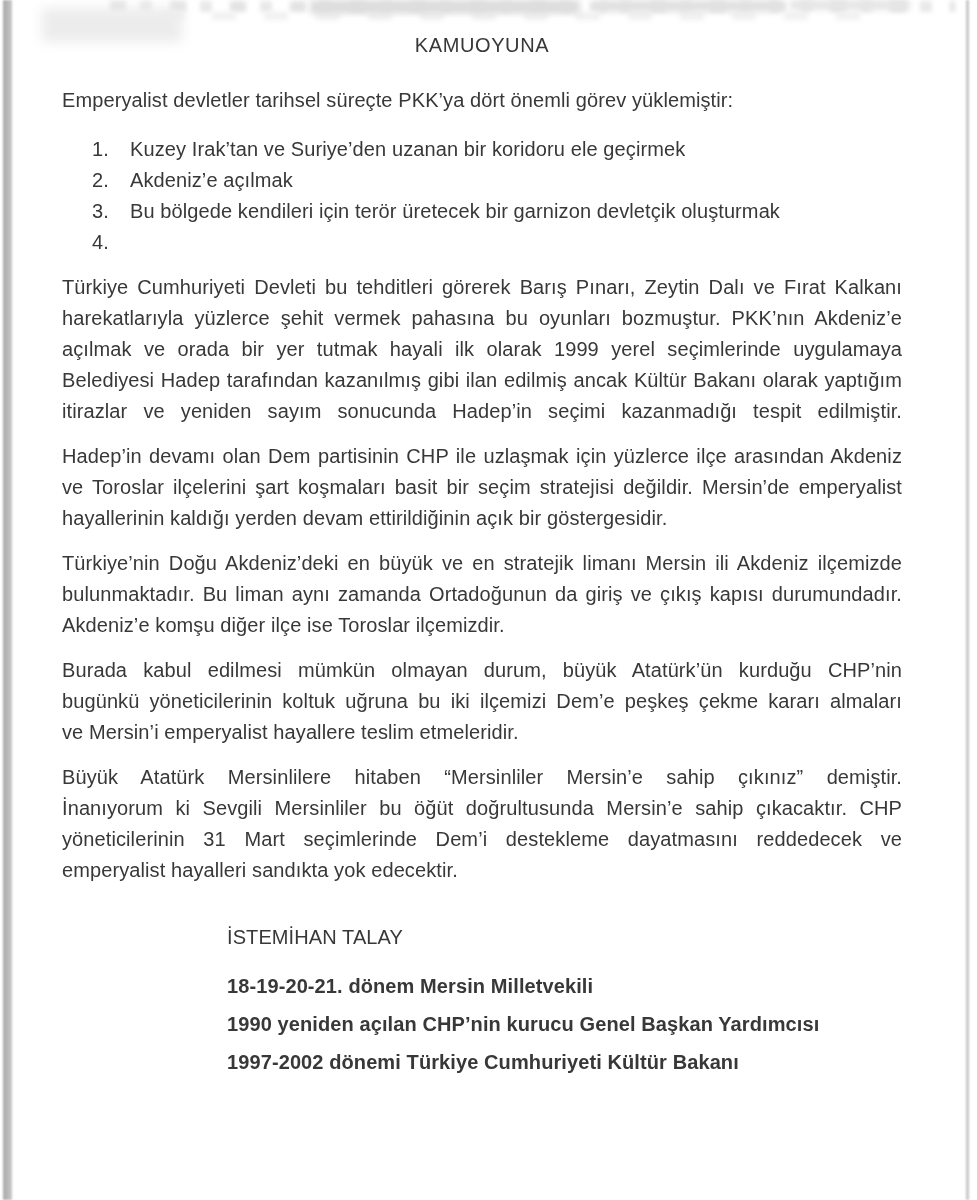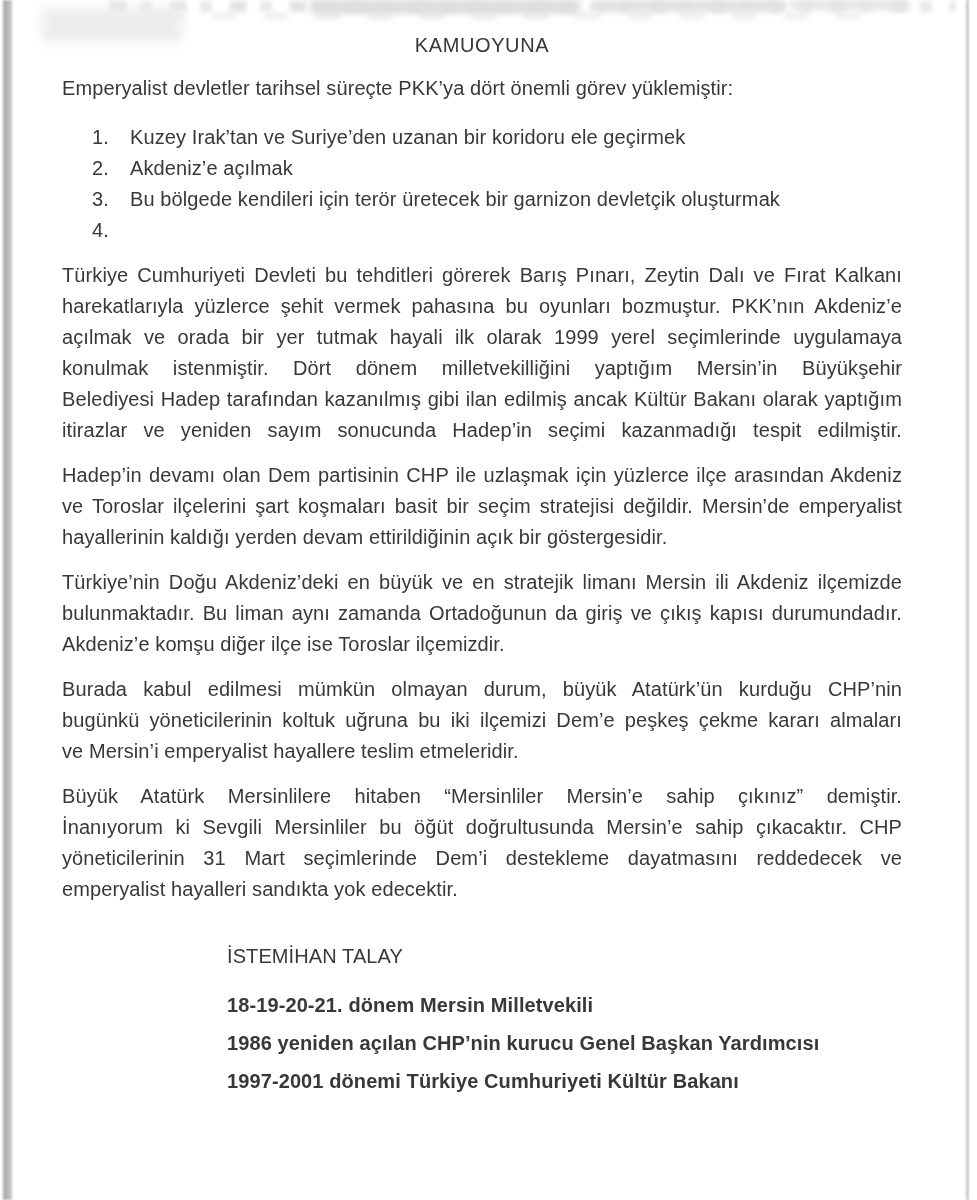--- a/index.html
+++ b/index.html
@@ -48,21 +48,21 @@
     width: 977px;
     padding: 30px 75px 0 62px;
     color: #383838;
     font-size: 20px;
     line-height: 31px;
     filter: blur(0.3px);
     letter-spacing: 0.1px;
   }
   .title {
     font-size: 20px; font-weight: 400; letter-spacing: 0.6px;
-    text-align: center; margin: 0 0 12px 0; line-height: 31px;
+    text-align: center; margin: 0 0 24px 0; line-height: 31px;
   }
   .intro { margin: 0 0 18px 0; }
   .ln { text-align: justify; text-align-last: left; text-justify: inter-word; }
   .jl { text-align-last: justify; }
   .tasks { margin: 0 0 14px 0; padding-left: 30px; }
   .task { display: flex; }
   .task .num { flex: none; width: 38px; }
   .task .tlines { flex: 1 1 auto; min-width: 0; }
   .para { margin: 0 0 14px 0; }
   .signature { margin: 36px 0 16px 165px; }
@@ -115,21 +115,20 @@
         <span class="num">4.</span>
         <div class="tlines">
         </div>
       </div>
     </div>
 
     <div class="para">
       <div class="ln jl">Türkiye Cumhuriyeti Devleti bu tehditleri görerek Barış Pınarı, Zeytin Dalı ve Fırat Kalkanı</div>
       <div class="ln jl">harekatlarıyla yüzlerce şehit vermek pahasına bu oyunları bozmuştur. PKK’nın Akdeniz’e</div>
       <div class="ln jl">açılmak ve orada bir yer tutmak hayali ilk olarak 1999 yerel seçimlerinde uygulamaya</div>
-      <div class="ln jl">konulmak istenmiştir. Dört dönem milletvekilliğini yaptığım Mersin’in Büyükşehir</div>
       <div class="ln jl">Belediyesi Hadep tarafından kazanılmış gibi ilan edilmiş ancak Kültür Bakanı olarak yaptığım</div>
       <div class="ln jl">itirazlar ve yeniden sayım sonucunda Hadep’in seçimi kazanmadığı tespit edilmiştir.</div>
     </div>
 
     <div class="para">
       <div class="ln jl">Hadep’in devamı olan Dem partisinin CHP ile uzlaşmak için yüzlerce ilçe arasından Akdeniz</div>
       <div class="ln jl">ve Toroslar ilçelerini şart koşmaları basit bir seçim stratejisi değildir. Mersin’de emperyalist</div>
       <div class="ln">hayallerinin kaldığı yerden devam ettirildiğinin açık bir göstergesidir.</div>
     </div>
 
@@ -148,18 +147,18 @@
     <div class="para">
       <div class="ln jl">Büyük Atatürk Mersinlilere hitaben “Mersinliler Mersin’e sahip çıkınız” demiştir.</div>
       <div class="ln jl">İnanıyorum ki Sevgili Mersinliler bu öğüt doğrultusunda Mersin’e sahip çıkacaktır. CHP</div>
       <div class="ln jl">yöneticilerinin 31 Mart seçimlerinde Dem’i destekleme dayatmasını reddedecek ve</div>
       <div class="ln">emperyalist hayalleri sandıkta yok edecektir.</div>
     </div>
 
     <div class="signature">
       <div class="sig-name">İSTEMİHAN TALAY</div>
       <div class="sig-line">18-19-20-21. dönem Mersin Milletvekili</div>
-      <div class="sig-line">1986 yeniden açılan CHP’nin kurucu Genel Başkan Yardımcısı</div>
-      <div class="sig-line">1997-2001 dönemi Türkiye Cumhuriyeti Kültür Bakanı</div>
+      <div class="sig-line">1990 yeniden açılan CHP’nin kurucu Genel Başkan Yardımcısı</div>
+      <div class="sig-line">1997-2002 dönemi Türkiye Cumhuriyeti Kültür Bakanı</div>
     </div>
 
   </div>
 </div>
 
 </body></html>

